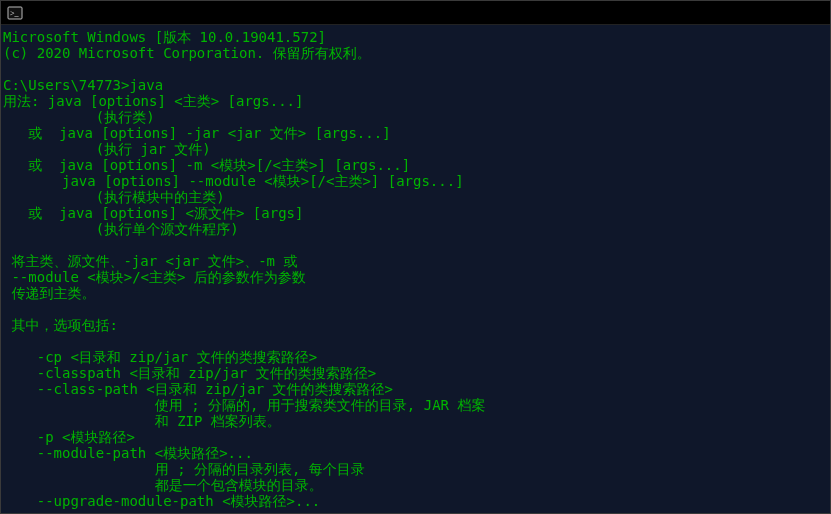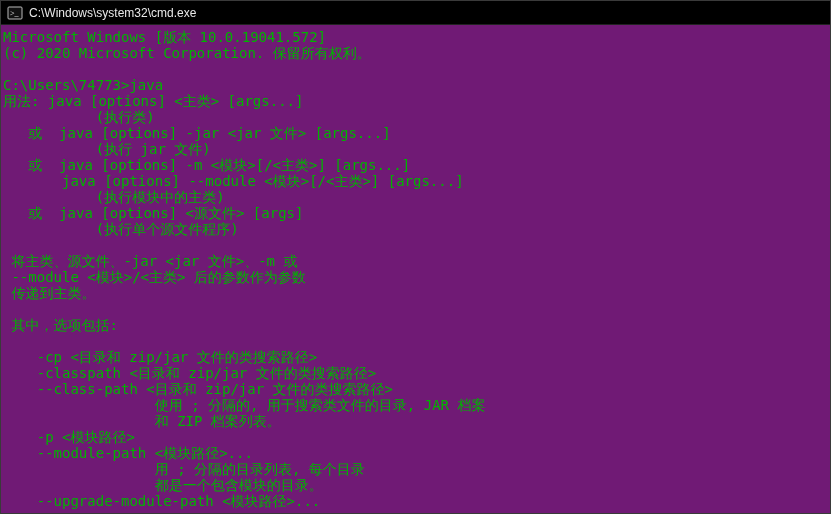--- a/index.html
+++ b/index.html
@@ -36,21 +36,21 @@
     align-items: center;
     justify-content: center;
   }
   .title-bar .title-text {
     flex: 1;
     white-space: nowrap;
     overflow: hidden;
   }
   .terminal {
     flex: 1;
-    background: #701a75;
+    background: #0f172a;
     color: #00b400;
     padding: 4px 2px 2px 2px;
     font-family: "NSimSun", "SimSun", "Consolas", monospace;
     font-size: 14px;
     line-height: 16px;
     white-space: pre;
     overflow: hidden;
   }
   .terminal .line { white-space: pre; }
 </style>
@@ -58,17 +58,16 @@
 <body>
 
 <div class="window">
   <div class="title-bar">
     <span class="app-icon">
       <svg width="16" height="16" viewBox="0 0 16 16">
         <rect x="1" y="2" width="14" height="12" rx="1" fill="#111" stroke="#bbb" stroke-width="1"></rect>
         <text x="3" y="11" font-size="8" fill="#eee" font-family="Consolas">&gt;_</text>
       </svg>
     </span>
-    <span class="title-text">C:\Windows\system32\cmd.exe</span>
   </div>
 
   <div class="terminal" id="terminal"><div class="line">Microsoft Windows [版本 10.0.19041.572]</div><div class="line">(c) 2020 Microsoft Corporation. 保留所有权利。</div><div class="line">&nbsp;</div><div class="line">C:\Users\74773&gt;java</div><div class="line">用法: java [options] &lt;主类&gt; [args...]</div><div class="line">           (执行类)</div><div class="line">   或  java [options] -jar &lt;jar 文件&gt; [args...]</div><div class="line">           (执行 jar 文件)</div><div class="line">   或  java [options] -m &lt;模块&gt;[/&lt;主类&gt;] [args...]</div><div class="line">       java [options] --module &lt;模块&gt;[/&lt;主类&gt;] [args...]</div><div class="line">           (执行模块中的主类)</div><div class="line">   或  java [options] &lt;源文件&gt; [args]</div><div class="line">           (执行单个源文件程序)</div><div class="line">&nbsp;</div><div class="line"> 将主类、源文件、-jar &lt;jar 文件&gt;、-m 或</div><div class="line"> --module &lt;模块&gt;/&lt;主类&gt; 后的参数作为参数</div><div class="line"> 传递到主类。</div><div class="line">&nbsp;</div><div class="line"> 其中，选项包括:</div><div class="line">&nbsp;</div><div class="line">    -cp &lt;目录和 zip/jar 文件的类搜索路径&gt;</div><div class="line">    -classpath &lt;目录和 zip/jar 文件的类搜索路径&gt;</div><div class="line">    --class-path &lt;目录和 zip/jar 文件的类搜索路径&gt;</div><div class="line">                  使用 ; 分隔的, 用于搜索类文件的目录, JAR 档案</div><div class="line">                  和 ZIP 档案列表。</div><div class="line">    -p &lt;模块路径&gt;</div><div class="line">    --module-path &lt;模块路径&gt;...</div><div class="line">                  用 ; 分隔的目录列表, 每个目录</div><div class="line">                  都是一个包含模块的目录。</div><div class="line">    --upgrade-module-path &lt;模块路径&gt;...</div></div>
 </div>
 
 </body></html>

